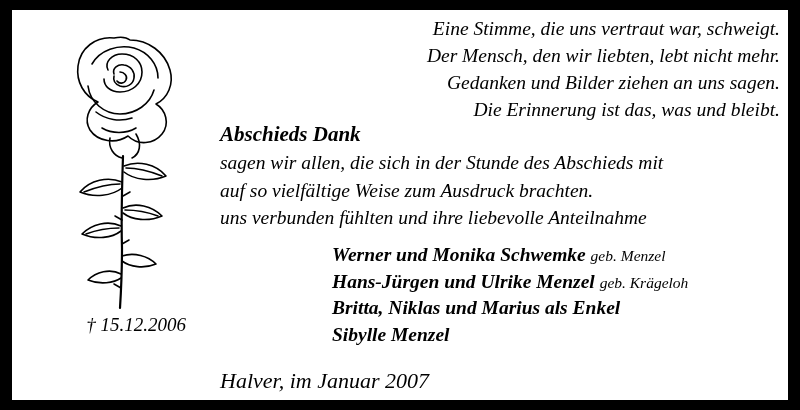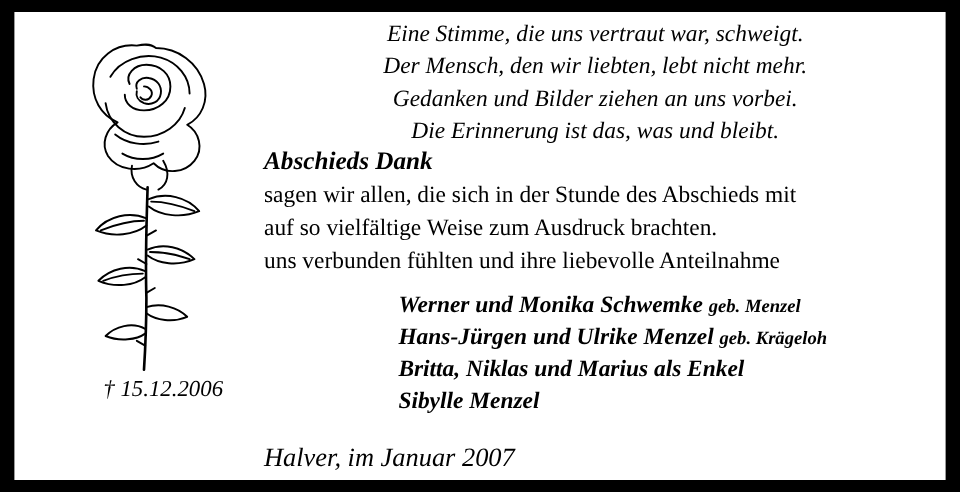--- a/index.html
+++ b/index.html
@@ -79,58 +79,59 @@
     top: 0;
     right: 0;
     height: 100%;
   }
 
   .poem {
     position: absolute;
     left: 0;
     right: 8px;
     top: 6px;
-    text-align: center;
+    text-align: right;
     font-style: italic;
     font-size: 19.5px;
     line-height: 1.38;
   }
 
   .thanks-block {
     position: absolute;
     left: 8px;
     top: 112px;
     right: 10px;
   }
   .thanks-title {
     font-size: 21px;
     font-weight: bold;
     font-style: italic;
     margin-bottom: 2px;
   }
   .thanks-body {
     font-size: 19.5px;
+    font-style: italic;
     line-height: 1.42;
   }
 
   .family {
     position: absolute;
     left: 120px;
     top: 232px;
     right: 6px;
   }
   .family-line {
     font-size: 19.5px;
     font-style: italic;
     font-weight: bold;
     line-height: 1.36;
     white-space: nowrap;
   }
   .family-line .suffix {
-    font-weight: bold;
+    font-weight: normal;
     font-size: 15.5px;
     font-style: italic;
   }
 
   .place-date {
     position: absolute;
     left: 8px;
     bottom: 6px;
     font-size: 22px;
     font-style: italic;
@@ -189,21 +190,21 @@
       <div class="deceased">
         <div class="deceased-date">† 15.12.2006</div>
       </div>
     </div>
 
     <div class="right-col">
 
       <div class="poem">
         <div>Eine Stimme, die uns vertraut war, schweigt.</div>
         <div>Der Mensch, den wir liebten, lebt nicht mehr.</div>
-        <div>Gedanken und Bilder ziehen an uns vorbei.</div>
+        <div>Gedanken und Bilder ziehen an uns sagen.</div>
         <div>Die Erinnerung ist das, was und bleibt.</div>
       </div>
 
       <div class="thanks-block">
         <div class="thanks-title">Abschieds Dank</div>
         <div class="thanks-body">
           <div>sagen wir allen, die sich in der Stunde des Abschieds mit</div>
           <div>auf so vielfältige Weise zum Ausdruck brachten.</div>
           <div>uns verbunden fühlten und ihre liebevolle Anteilnahme</div>
         </div>

